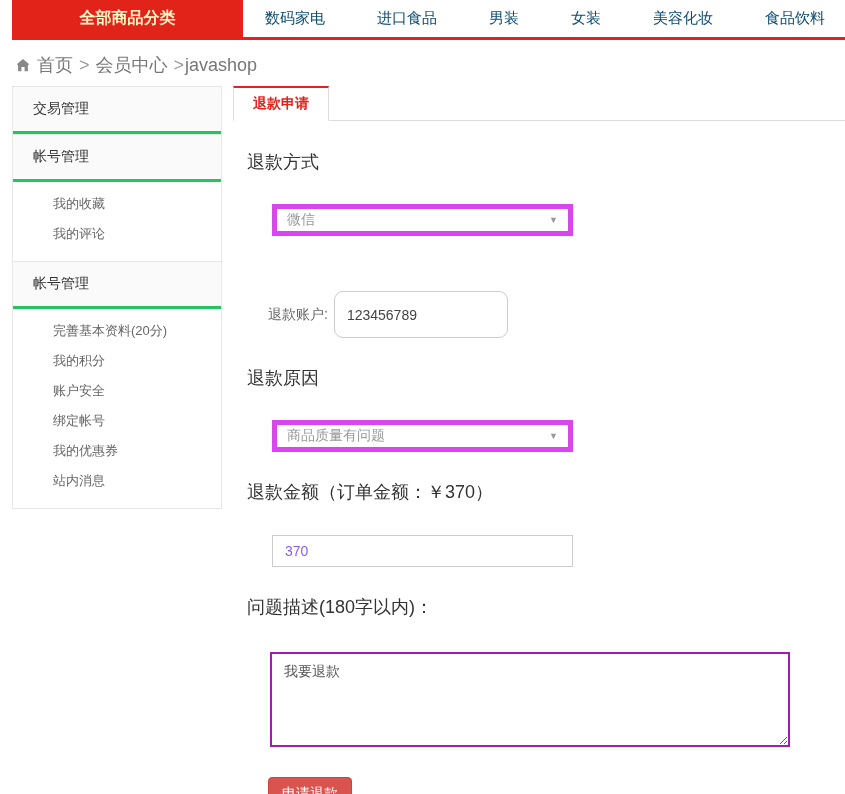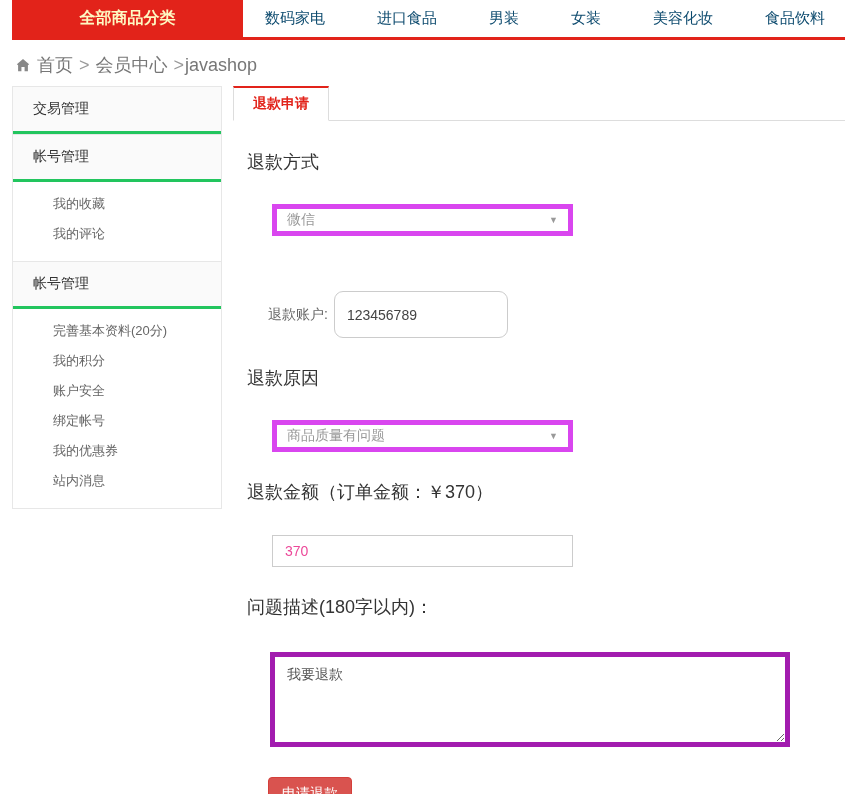--- a/index.html
+++ b/index.html
@@ -49,23 +49,23 @@
                 display: flex; align-items: center; justify-content: space-between;
                 padding: 0 10px; font-size: 14px; color: #999; cursor: pointer; }
   .select-box .arrow { font-size: 9px; color: #999; }
 
   .account-row { margin: 55px 0 0 21px; display: flex; align-items: center; }
   .account-row label { font-size: 14px; font-weight: normal; color: #666; }
   .account-input { margin-left: 6px; width: 174px; height: 47px; border: 1px solid #ccc; border-radius: 9px;
                    padding: 0 12px; font-size: 14px; color: #444; outline: none; }
 
   .amount-input { display: block; margin: 31px 0 0 25px; width: 301px; height: 32px; border: 1px solid #ccc;
-                  padding: 0 12px; font-size: 14px; color: #ec4899; outline: none; }
+                  padding: 0 12px; font-size: 14px; color: #8b5cf6; outline: none; }
 
-  .desc-textarea { display: block; margin: 33px 0 0 23px; width: 520px; height: 95px; border: 5px solid #a21caf;
+  .desc-textarea { display: block; margin: 33px 0 0 23px; width: 520px; height: 95px; border: 2px solid #a21caf;
                    padding: 9px 12px; font-size: 14px; color: #555; resize: both; outline: none;
                    font-family: "Liberation Sans", "DejaVu Sans", sans-serif; }
 
   .submit-row { margin: 30px 0 14px 21px; }
   .submit-btn { background: #d9534f; border: 1px solid #d43f3a; color: #fff; font-size: 14px;
                 padding: 7px 13px; border-radius: 4px; cursor: pointer;
                 font-family: "Liberation Sans", "DejaVu Sans", sans-serif; }
 </style>
 </head>
 <body>

